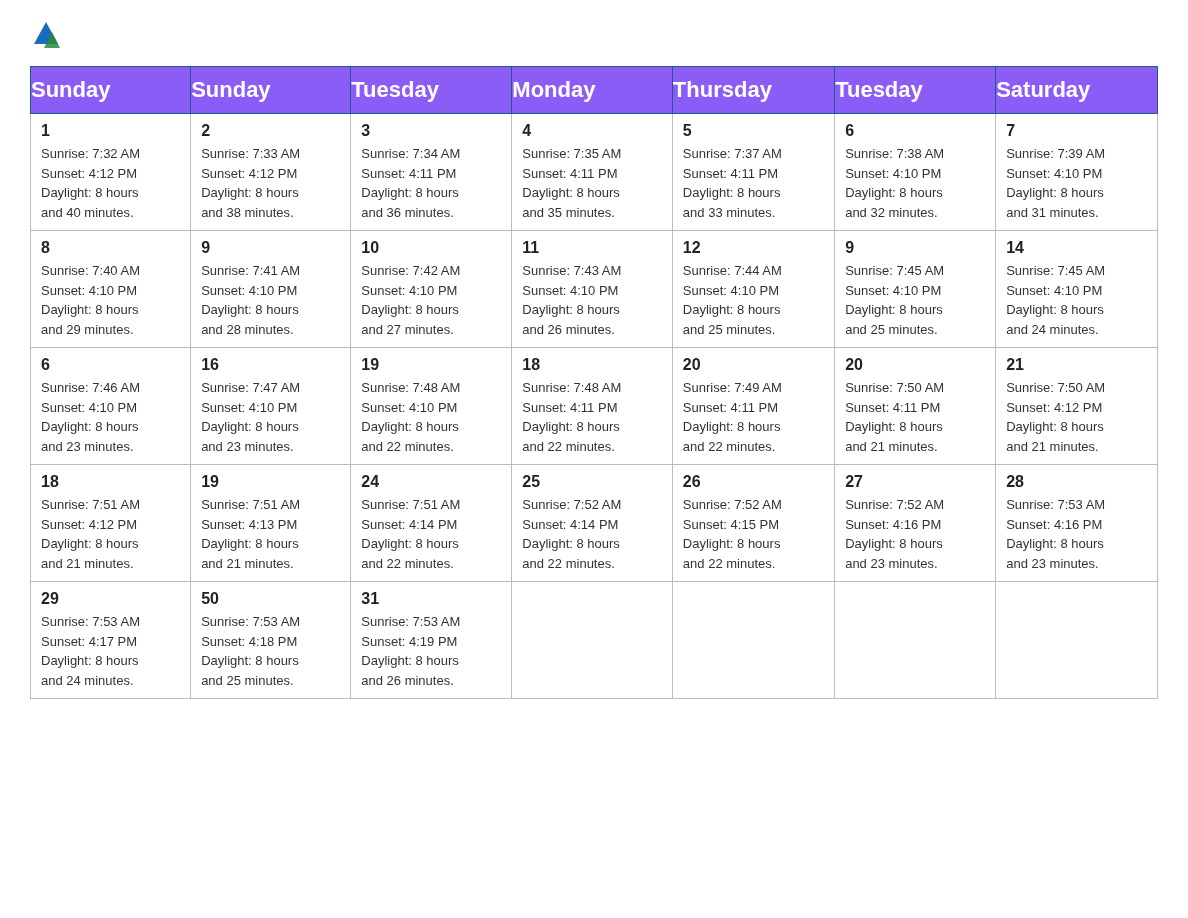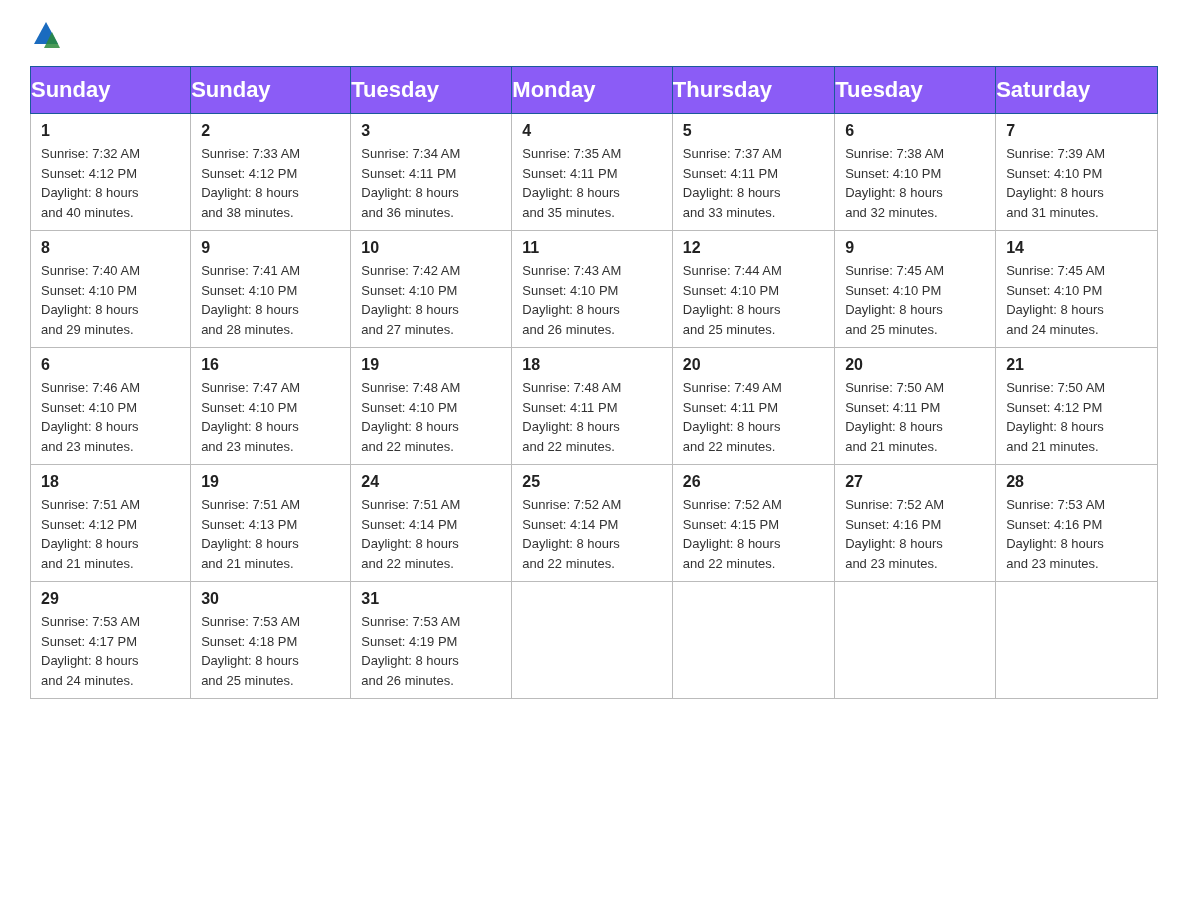--- a/index.html
+++ b/index.html
@@ -192,21 +192,21 @@
         <td><span class="day-num">26</span>
         <span class="day-info">Sunrise: 7:52 AM<br>Sunset: 4:15 PM<br>Daylight: 8 hours<br>and 22 minutes.</span></td>
         <td><span class="day-num">27</span>
         <span class="day-info">Sunrise: 7:52 AM<br>Sunset: 4:16 PM<br>Daylight: 8 hours<br>and 23 minutes.</span></td>
         <td><span class="day-num">28</span>
         <span class="day-info">Sunrise: 7:53 AM<br>Sunset: 4:16 PM<br>Daylight: 8 hours<br>and 23 minutes.</span></td>
       </tr>
       <tr class="week-row">
         <td><span class="day-num">29</span>
         <span class="day-info">Sunrise: 7:53 AM<br>Sunset: 4:17 PM<br>Daylight: 8 hours<br>and 24 minutes.</span></td>
-        <td><span class="day-num">30</span>
+        <td><span class="day-num">50</span>
         <span class="day-info">Sunrise: 7:53 AM<br>Sunset: 4:18 PM<br>Daylight: 8 hours<br>and 25 minutes.</span></td>
         <td><span class="day-num">31</span>
         <span class="day-info">Sunrise: 7:53 AM<br>Sunset: 4:19 PM<br>Daylight: 8 hours<br>and 26 minutes.</span></td>
         <td class="empty-cell"></td>
         <td class="empty-cell"></td>
         <td class="empty-cell"></td>
         <td class="empty-cell"></td>
       </tr>
     </tbody>
 </table>

